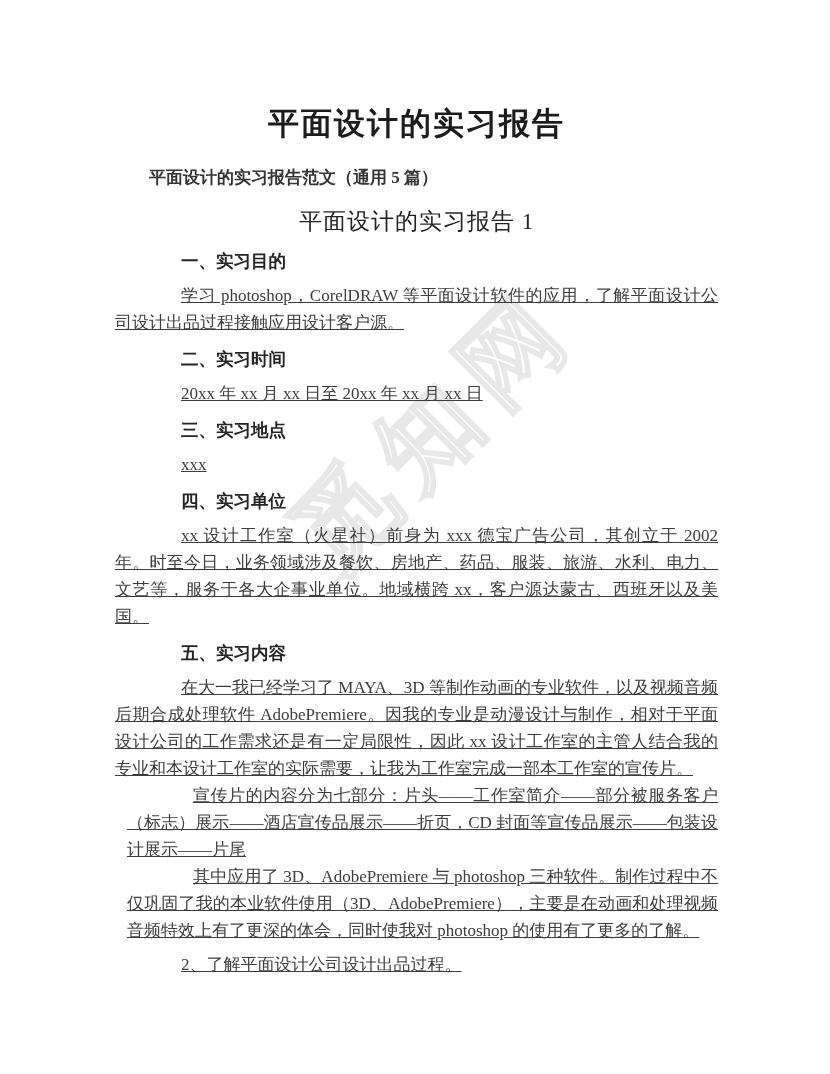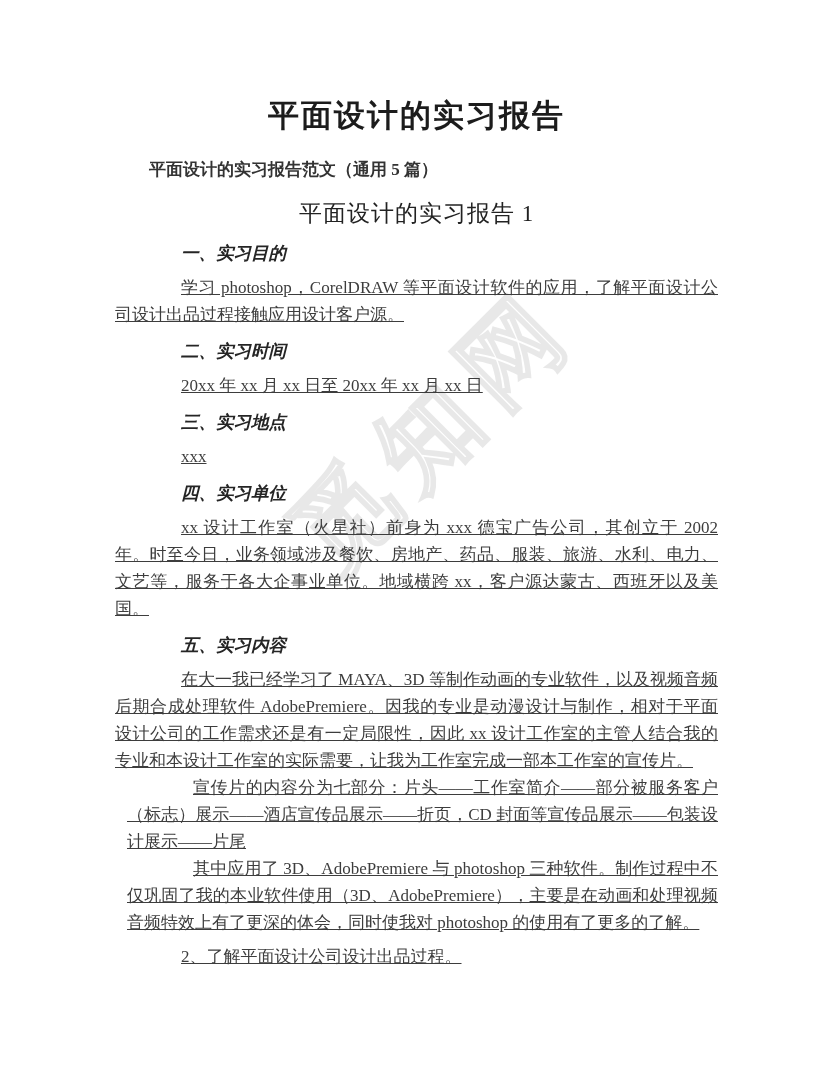--- a/index.html
+++ b/index.html
@@ -13,21 +13,21 @@
     height: 1074px;
     background: #ffffff;
     overflow: hidden;
     font-family: "Liberation Serif", "DejaVu Serif", serif;
     color: #3d3d3d;
   }
   .content {
     position: absolute;
     left: 115px;
     right: 112px;
-    top: 0;
+    top: 8px;
   }
   .doc-title {
     margin: 96px 0 0 0;
     font-size: 31px;
     line-height: 40px;
     font-weight: 700;
     letter-spacing: 2px;
     text-align: center;
     color: #1c1c1c;
   }
@@ -48,21 +48,20 @@
     text-align: center;
     color: #222222;
   }
   .sec {
     margin: 10px 0 0 0;
     padding-left: 66px;
     font-size: 17.5px;
     line-height: 27px;
     font-weight: 700;
     color: #252525;
-    font-style: italic;
   }
   .para {
     margin: 7px 0 0 0;
     font-size: 17px;
     line-height: 27px;
     text-indent: 66px;
     text-align: justify;
     color: #3d3d3d;
     text-decoration: underline;
   }

